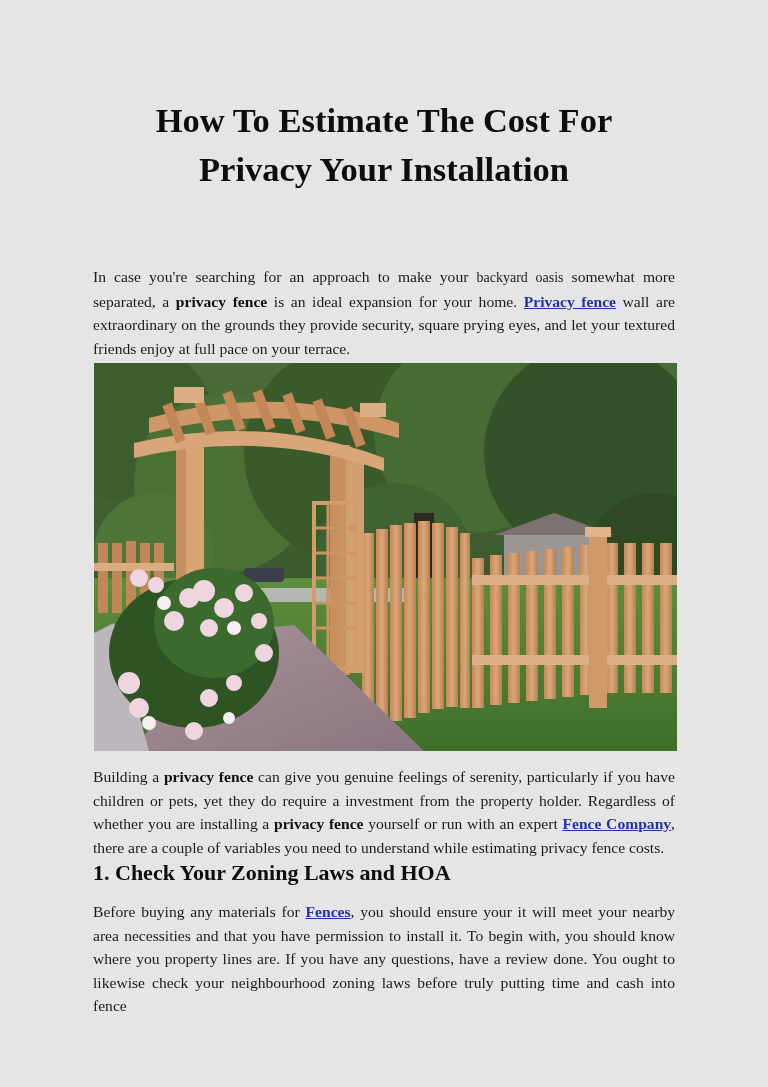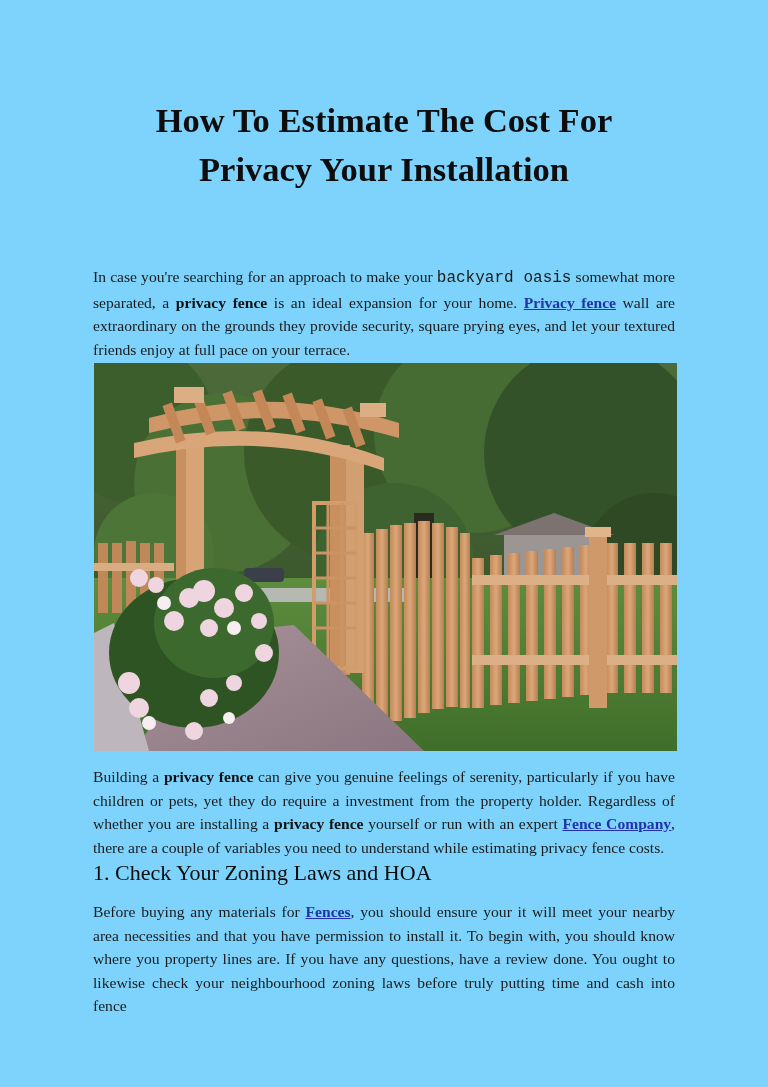--- a/index.html
+++ b/index.html
@@ -1,26 +1,26 @@
 <!DOCTYPE html>
 <html><head>
 <meta charset="utf-8">
 <style>
   html, body { margin:0; padding:0; background:#ffffff; }
   body { width:768px; height:1087px; position:relative; overflow:hidden;
          font-family:"Liberation Serif", "DejaVu Serif", serif; color:#111; }
-  .page { position:absolute; left:0; top:0; width:768px; height:1087px; background:#7dd3fc; }
+  .page { position:absolute; left:0; top:0; width:768px; height:1087px; background:#e5e5e5; }
   .title { position:absolute; left:0; width:768px; top:96px; text-align:center;
            font-weight:bold; font-size:34.5px; line-height:49px; color:#0d0d0d; }
   .para { position:absolute; left:93px; width:582px; font-size:15.6px; line-height:23.5px;
           text-align:justify; text-align-last:auto; color:#1a1a1a; }
   .para b { font-weight:bold; color:#111; }
-  .sans { font-family:Liberation Mono, monospace; font-size:16px; }
+  .sans { font-family:Liberation Serif, serif; font-size:14px; }
   a.link { color:#2233aa; font-weight:bold; text-decoration:underline; }
-  .h2 { position:absolute; left:93px; top:860px; font-size:22px; font-weight:normal; color:#0d0d0d; }
+  .h2 { position:absolute; left:93px; top:860px; font-size:22px; font-weight:bold; color:#0d0d0d; }
   .photo { position:absolute; left:94px; top:363px; width:583px; height:388px; overflow:hidden; background:#3f5f2c; }
   .photo svg { display:block; }
 </style>
 </head>
 <body>
 
 <div class="page">
 
   <div class="title">
     <div>How To Estimate The Cost For</div>

